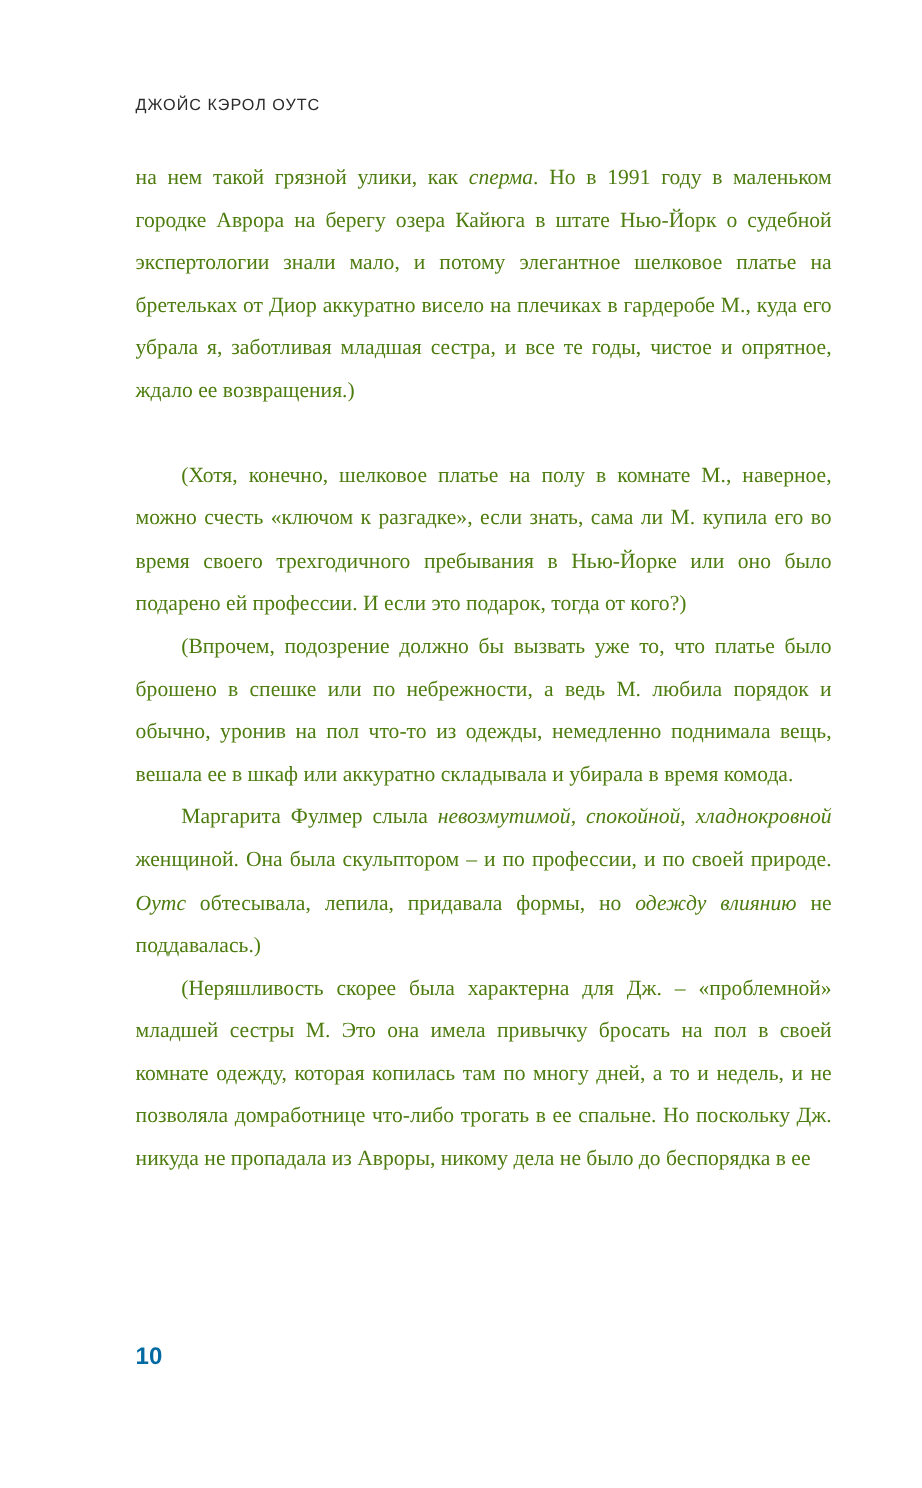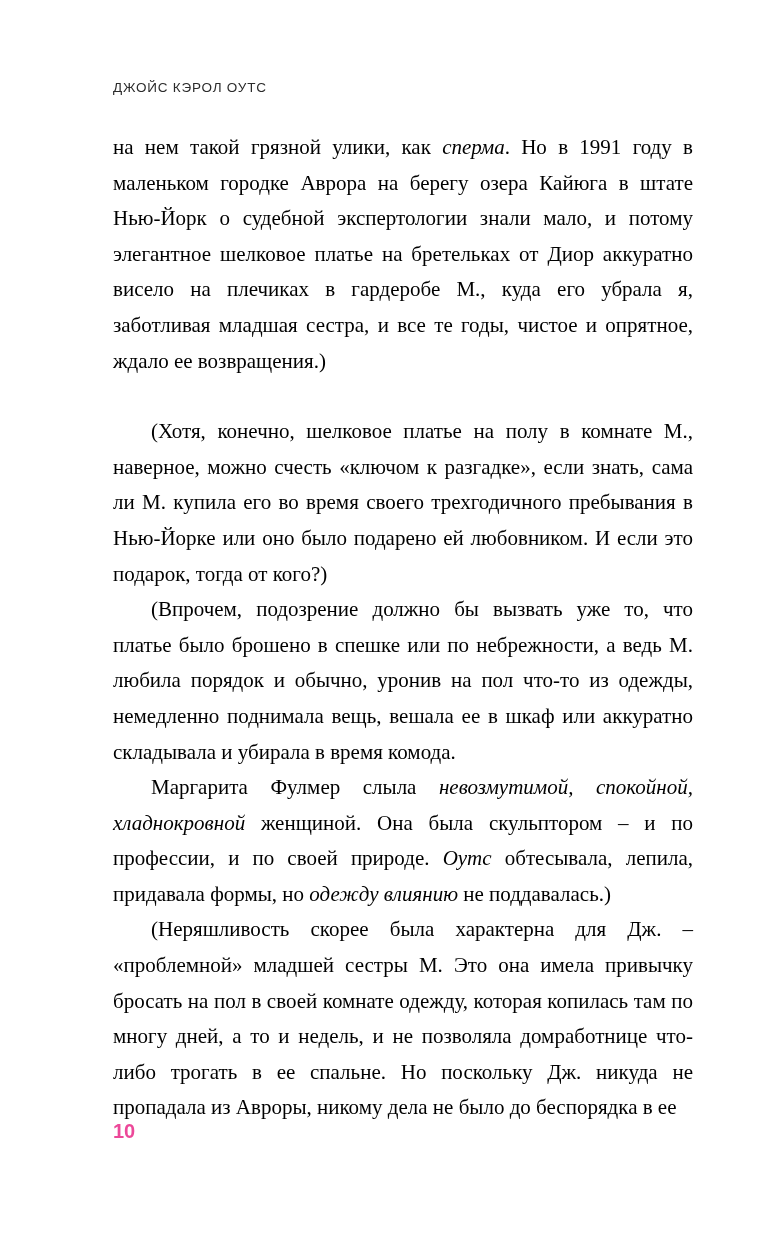--- a/index.html
+++ b/index.html
@@ -35,56 +35,56 @@
     text-transform: uppercase;
   }
   .text-block {
     position: absolute;
     left: 113px;
     top: 130px;
     width: 580px;
   }
   p {
     margin: 0;
-    font-size: 21px;
+    font-size: 18px;
     line-height: 35.6px;
     text-align: justify;
     text-justify: inter-word;
     hyphens: manual;
-    color: #000000;
+    color: #4d7c0f;
   }
   p.indent {
     text-indent: 38px;
   }
   p.gap {
     margin-top: 35px;
   }
   .it {
     font-style: italic;
   }
   .folio {
     position: absolute;
     left: 113px;
     top: 1120px;
     font-family: "Liberation Sans", sans-serif;
     font-size: 20px;
     font-weight: bold;
-    color: #ec4899;
+    color: #0369a1;
   }
 </style>
 </head>
 <body>
 
 <div class="page">
 
   <div class="running-head">Джойс Кэрол Оутс</div>
 
   <div class="text-block">
     <p class=""><span>на нем такой грязной улики, как </span><span class="it">сперма</span><span>. Но в 1991 году в маленьком городке Аврора на берегу озера Кайюга в штате Нью-Йорк о судебной экспертологии знали мало, и потому элегантное шелковое платье на бретельках от Диор аккуратно висело на плечиках в гардеробе М., куда его убрала я, заботливая младшая сестра, и все те годы, чистое и опрятное, ждало ее возвращения.)</span></p>
-    <p class="indent gap"><span>(Хотя, конечно, шелковое платье на полу в комнате М., наверное, можно счесть «ключом к разгадке», если знать, сама ли М. купила его во время своего трехгодичного пребывания в Нью-Йорке или оно было подарено ей любовником. И если это подарок, тогда от кого?)</span></p>
+    <p class="indent gap"><span>(Хотя, конечно, шелковое платье на полу в комнате М., наверное, можно счесть «ключом к разгадке», если знать, сама ли М. купила его во время своего трехгодичного пребывания в Нью-Йорке или оно было подарено ей профессии. И если это подарок, тогда от кого?)</span></p>
     <p class="indent"><span>(Впрочем, подозрение должно бы вызвать уже то, что платье было брошено в спешке или по небрежности, а ведь М. любила порядок и обычно, уронив на пол что-то из одежды, немедленно поднимала вещь, вешала ее в шкаф или аккуратно складывала и убирала в время комода.</span></p>
     <p class="indent"><span>Маргарита Фулмер слыла </span><span class="it">невозмутимой, спокойной, хладнокровной</span><span> женщиной. Она была скульптором – и по профессии, и по своей природе. </span><span class="it">Оутс</span><span> обтесывала, лепила, придавала формы, но </span><span class="it">одежду влиянию</span><span> не поддавалась.)</span></p>
     <p class="indent"><span>(Неряшливость скорее была характерна для Дж. – «проблемной» младшей сестры М. Это она имела привычку бросать на пол в своей комнате одежду, которая копилась там по многу дней, а то и недель, и не позволяла домработнице что-либо трогать в ее спальне. Но поскольку Дж. никуда не пропадала из Авроры, никому дела не было до беспорядка в ее</span></p>
   </div>
 
   <div class="folio">10</div>
 
 </div>
 
 </body></html>

